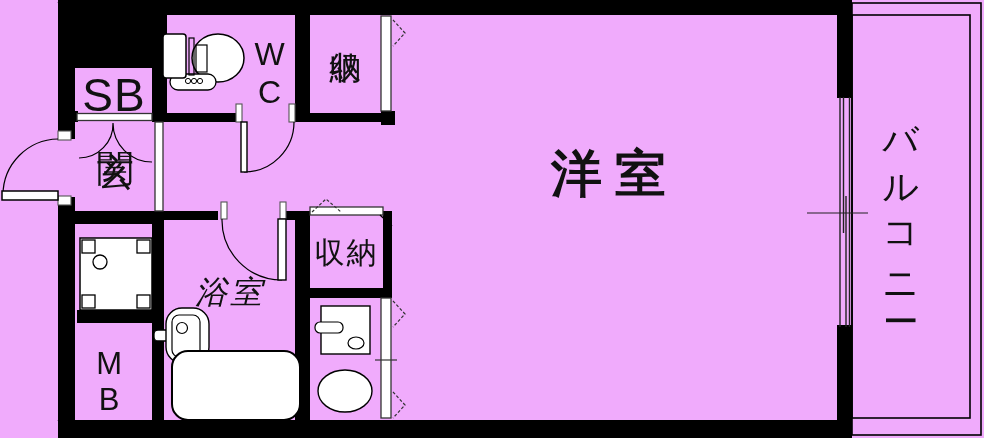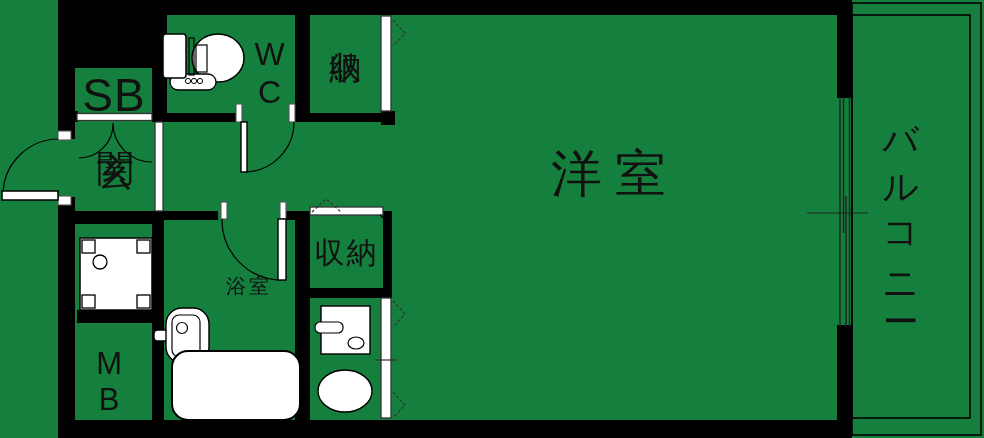--- a/index.html
+++ b/index.html
@@ -1,17 +1,17 @@
 <!DOCTYPE html>
 <html><head>
 <meta charset="utf-8">
 <style>
   html,body{margin:0;padding:0;background:#ffffff;}
   #plan{
-    position:relative;width:984px;height:438px;background:#15803d;overflow:hidden;
+    position:relative;width:984px;height:438px;background:#f0abfc;overflow:hidden;
     font-family:"Liberation Sans","DejaVu Sans",sans-serif;
   }
   #plan svg{position:absolute;left:0;top:0;}
   .label{
     position:absolute;color:#111;white-space:nowrap;line-height:1.02;
     font-family:"Liberation Sans","DejaVu Sans",sans-serif;
   }
   .v{writing-mode:vertical-rl;text-orientation:upright;}
   .c{text-align:center;}
 </style>
@@ -149,22 +149,22 @@
   <div class="label c" style="left:75px;top:72px;width:78px;font-size:46px;letter-spacing:1px;">SB</div>
 
   <div class="label v" style="left:96px;top:122px;font-size:37px;height:90px;">玄関</div>
 
   <div class="label v" style="left:253px;top:36px;font-size:32px;letter-spacing:2px;">WC</div>
 
   <div class="label v" style="left:329px;top:26px;font-size:32px;letter-spacing:1px;">収納</div>
 
   <div class="label c" style="left:308px;top:238px;width:77px;font-size:30px;letter-spacing:2px;">収納</div>
 
-  <div class="label c" style="left:209px;top:276px;width:80px;font-size:20px;letter-spacing:3px;">浴室</div>
+  <div class="label c" style="left:190px;top:276px;width:80px;font-size:32px;letter-spacing:3px;font-style:italic;">浴室</div>
 
   <div class="label v" style="left:93px;top:346px;font-size:31px;letter-spacing:1px;">MB</div>
 
-  <div class="label c" style="left:460px;top:148px;width:310px;font-size:51px;letter-spacing:13px;">洋室</div>
+  <div class="label c" style="left:460px;top:148px;width:310px;font-size:51px;letter-spacing:13px;font-weight:bold;">洋室</div>
 
 
   <div class="label v" style="left:882px;top:99px;font-size:36px;letter-spacing:10px;height:260px;">バルコニー</div>
 
 </div>
 
 </body></html>

